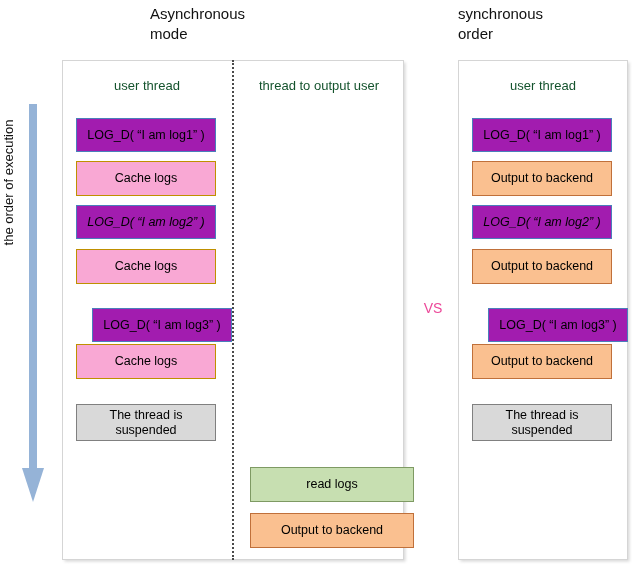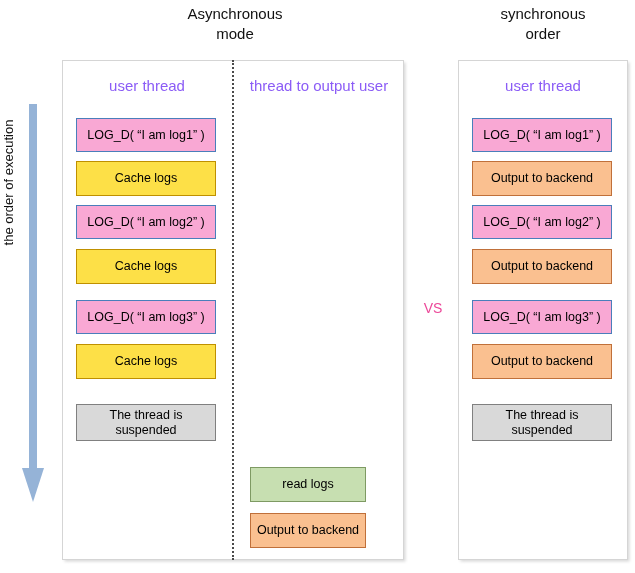--- a/index.html
+++ b/index.html
@@ -14,21 +14,20 @@
     position: relative;
     overflow: hidden;
     font-family: "Liberation Sans", sans-serif;
     color: #000000;
     -webkit-font-smoothing: antialiased;
   }
 
   
   .diagram-title {
     position: absolute;
-    text-align: center;
     font-size: 15px;
     line-height: 20px;
     color: #111111;
     white-space: pre-line;
   }
   #title-async { left: 150px; top: 4px; width: 170px; }
   #title-sync  { left: 458px; top: 4px; width: 170px; }
 
   
   .panel {
@@ -48,61 +47,61 @@
     top: 60px;
     width: 0;
     height: 500px;
     border-left: 2px dotted #4a4a4a;
   }
 
   
   .column-header {
     position: absolute;
     text-align: center;
-    font-size: 15px;
+    font-size: 13px;
     line-height: 16px;
-    color: #8b5cf6;
+    color: #14532d;
   }
   #hdr-user-thread-async { left: 63px;  top: 78px; width: 168px; }
   #hdr-output-thread     { left: 235px; top: 78px; width: 168px; }
   #hdr-user-thread-sync  { left: 459px; top: 78px; width: 168px; }
 
   
   .step-box {
     position: absolute;
     box-sizing: border-box;
     display: flex;
     align-items: center;
     justify-content: center;
     text-align: center;
     font-size: 12.5px;
     line-height: 15px;
     border-width: 1px;
     border-style: solid;
     white-space: pre-line;
     padding: 0 3px;
   }
-  .box-blue   { background: #f9a8d4; border-color: #4a7ebb; }
-  .box-yellow { background: #fde047; border-color: #bf9000; }
+  .box-blue   { background: #a21caf; border-color: #4a7ebb; }
+  .box-yellow { background: #f9a8d4; border-color: #bf9000; }
   .box-orange { background: #fac090; border-color: #c0703a; }
   .box-green  { background: #c7dfb1; border-color: #7e9a63; }
   .box-gray   { background: #d9d9d9; border-color: #808080; }
 
   
   .col-async-user { left: 76px;  width: 140px; }
   
-  .col-async-out  { left: 250px; width: 116px; }
+  .col-async-out  { left: 250px; width: 164px; }
   
   .col-sync-user  { left: 472px; width: 140px; }
 
   .row1 { top: 118px; height: 34px; }
   .row2 { top: 161px; height: 35px; }
-  .row3 { top: 205px; height: 34px; }
+  .row3 { top: 205px; height: 34px; font-style: italic; }
   .row4 { top: 249px; height: 35px; }
-  .row5 { top: 300px; height: 34px; }
+  .row5 { top: 308px; height: 34px; margin-left: 16px; }
   .row6 { top: 344px; height: 35px; }
   .row7 { top: 404px; height: 37px; }
   .row-read   { top: 467px; height: 35px; }
   .row-output { top: 513px; height: 35px; }
 
   
   #vs-label {
     position: absolute;
     left: 411px;
     top: 300px;

